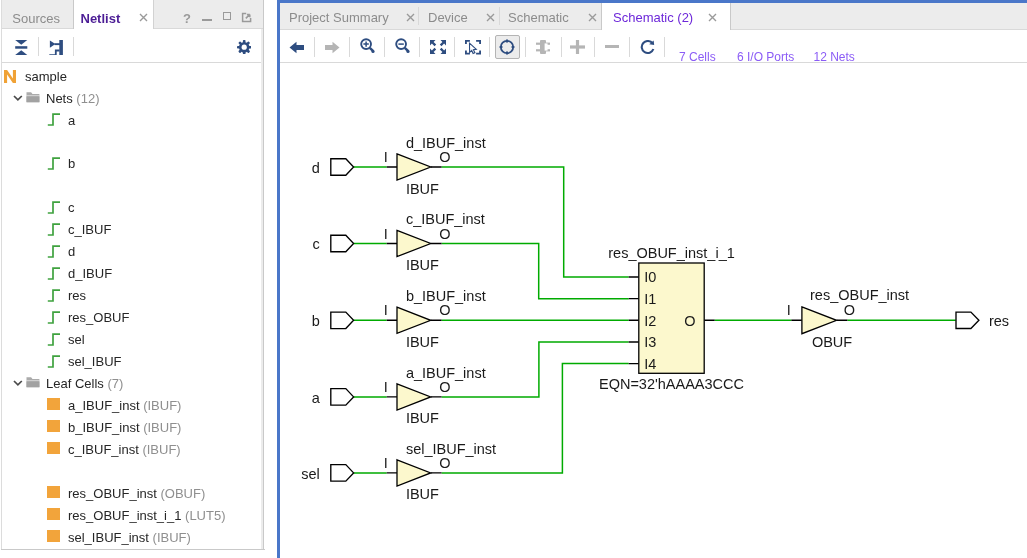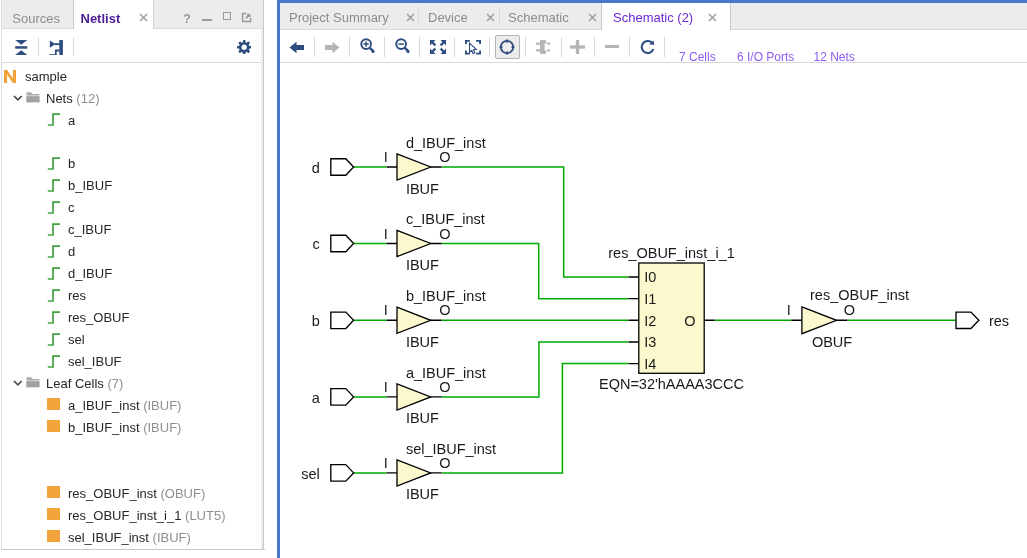--- a/index.html
+++ b/index.html
@@ -81,26 +81,20 @@
           <path d="M0.8,14 H6 V3.2 H13" fill="none" stroke="#3fa23f" stroke-width="1.7"></path>
         </svg>
         <span class="tx" style="left:68px">a</span>
       </div>
 <div class="trow" style="top:153.3px">
         <svg class="ic" style="left:47px;top:2px" width="14" height="15">
           <path d="M0.8,14 H6 V3.2 H13" fill="none" stroke="#3fa23f" stroke-width="1.7"></path>
         </svg>
         <span class="tx" style="left:68px">b</span>
       </div>
-<div class="trow" style="top:175.2px">
-        <svg class="ic" style="left:47px;top:2px" width="14" height="15">
-          <path d="M0.8,14 H6 V3.2 H13" fill="none" stroke="#3fa23f" stroke-width="1.7"></path>
-        </svg>
-        <span class="tx" style="left:68px">b_IBUF</span>
-      </div>
 <div class="trow" style="top:197.2px">
         <svg class="ic" style="left:47px;top:2px" width="14" height="15">
           <path d="M0.8,14 H6 V3.2 H13" fill="none" stroke="#3fa23f" stroke-width="1.7"></path>
         </svg>
         <span class="tx" style="left:68px">c</span>
       </div>
 <div class="trow" style="top:219.2px">
         <svg class="ic" style="left:47px;top:2px" width="14" height="15">
           <path d="M0.8,14 H6 V3.2 H13" fill="none" stroke="#3fa23f" stroke-width="1.7"></path>
         </svg>
@@ -153,20 +147,24 @@
         </svg>
         <span class="tx" style="left:46px">Leaf Cells <span class="gy">(7)</span></span>
       </div>
 <div class="trow" style="top:394.8px">
         <span class="ic" style="left:47px;top:3px;width:12.5px;height:12.5px;background:#f2a43b"></span>
         <span class="tx" style="left:68px">a_IBUF_inst <span class="gy">(IBUF)</span></span>
       </div>
 <div class="trow" style="top:416.7px">
         <span class="ic" style="left:47px;top:3px;width:12.5px;height:12.5px;background:#f2a43b"></span>
         <span class="tx" style="left:68px">b_IBUF_inst <span class="gy">(IBUF)</span></span>
+      </div>
+<div class="trow" style="top:438.6px">
+        <span class="ic" style="left:47px;top:3px;width:12.5px;height:12.5px;background:#f2a43b"></span>
+        <span class="tx" style="left:68px">c_IBUF_inst <span class="gy">(IBUF)</span></span>
       </div>
 <div class="trow" style="top:482.6px">
         <span class="ic" style="left:47px;top:3px;width:12.5px;height:12.5px;background:#f2a43b"></span>
         <span class="tx" style="left:68px">res_OBUF_inst <span class="gy">(OBUF)</span></span>
       </div>
 <div class="trow" style="top:504.5px">
         <span class="ic" style="left:47px;top:3px;width:12.5px;height:12.5px;background:#f2a43b"></span>
         <span class="tx" style="left:68px">res_OBUF_inst_i_1 <span class="gy">(LUT5)</span></span>
       </div>
 <div class="trow" style="top:526.5px">

